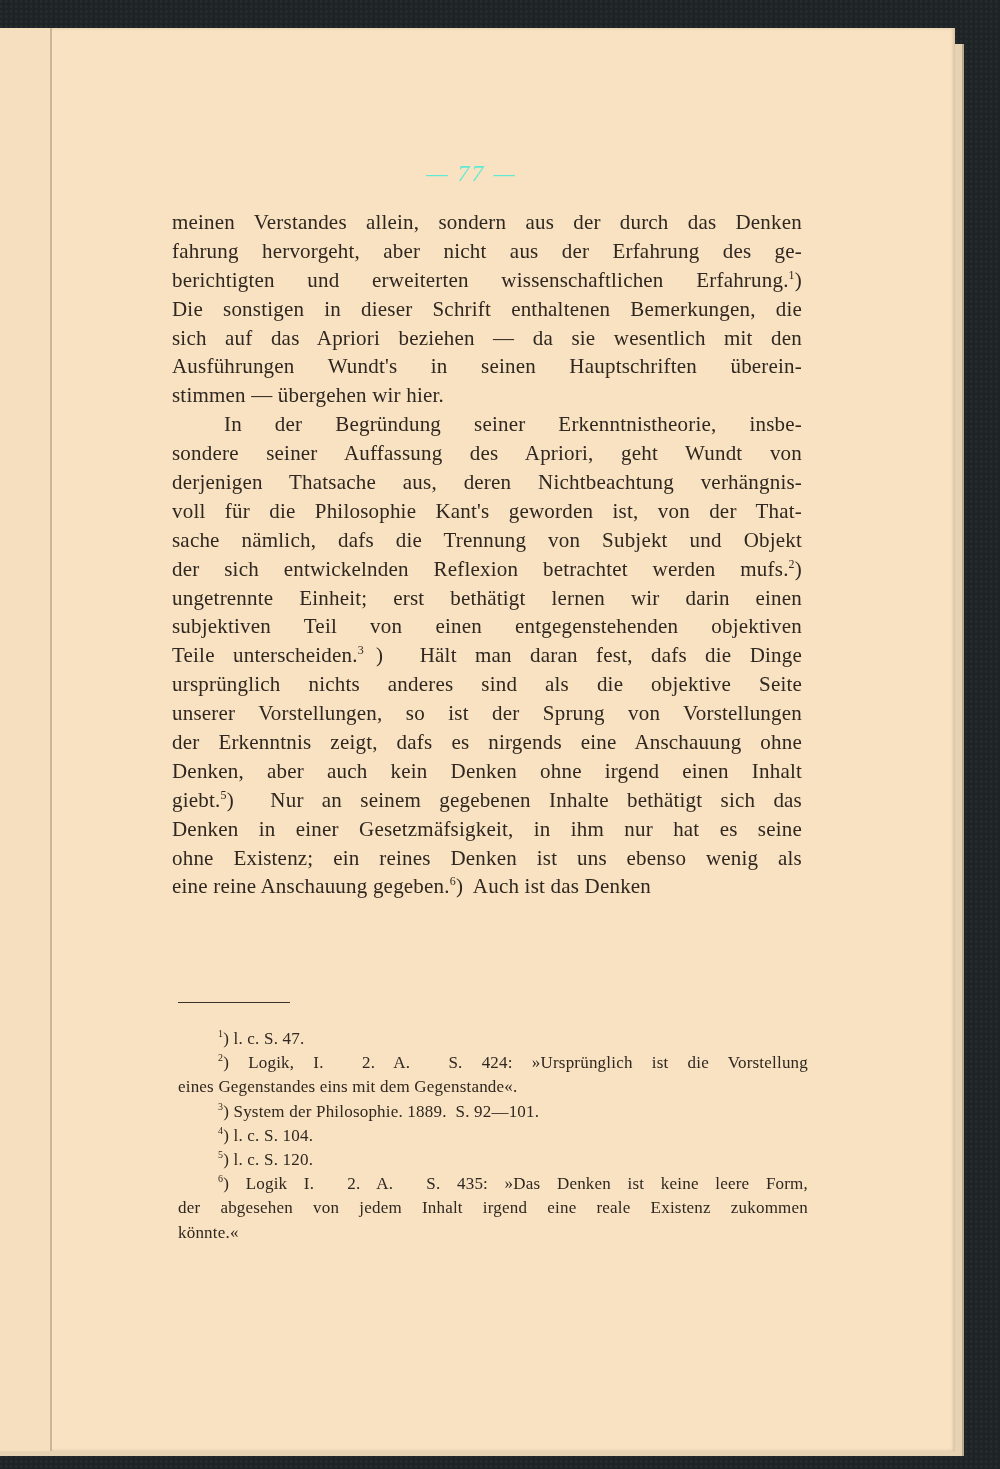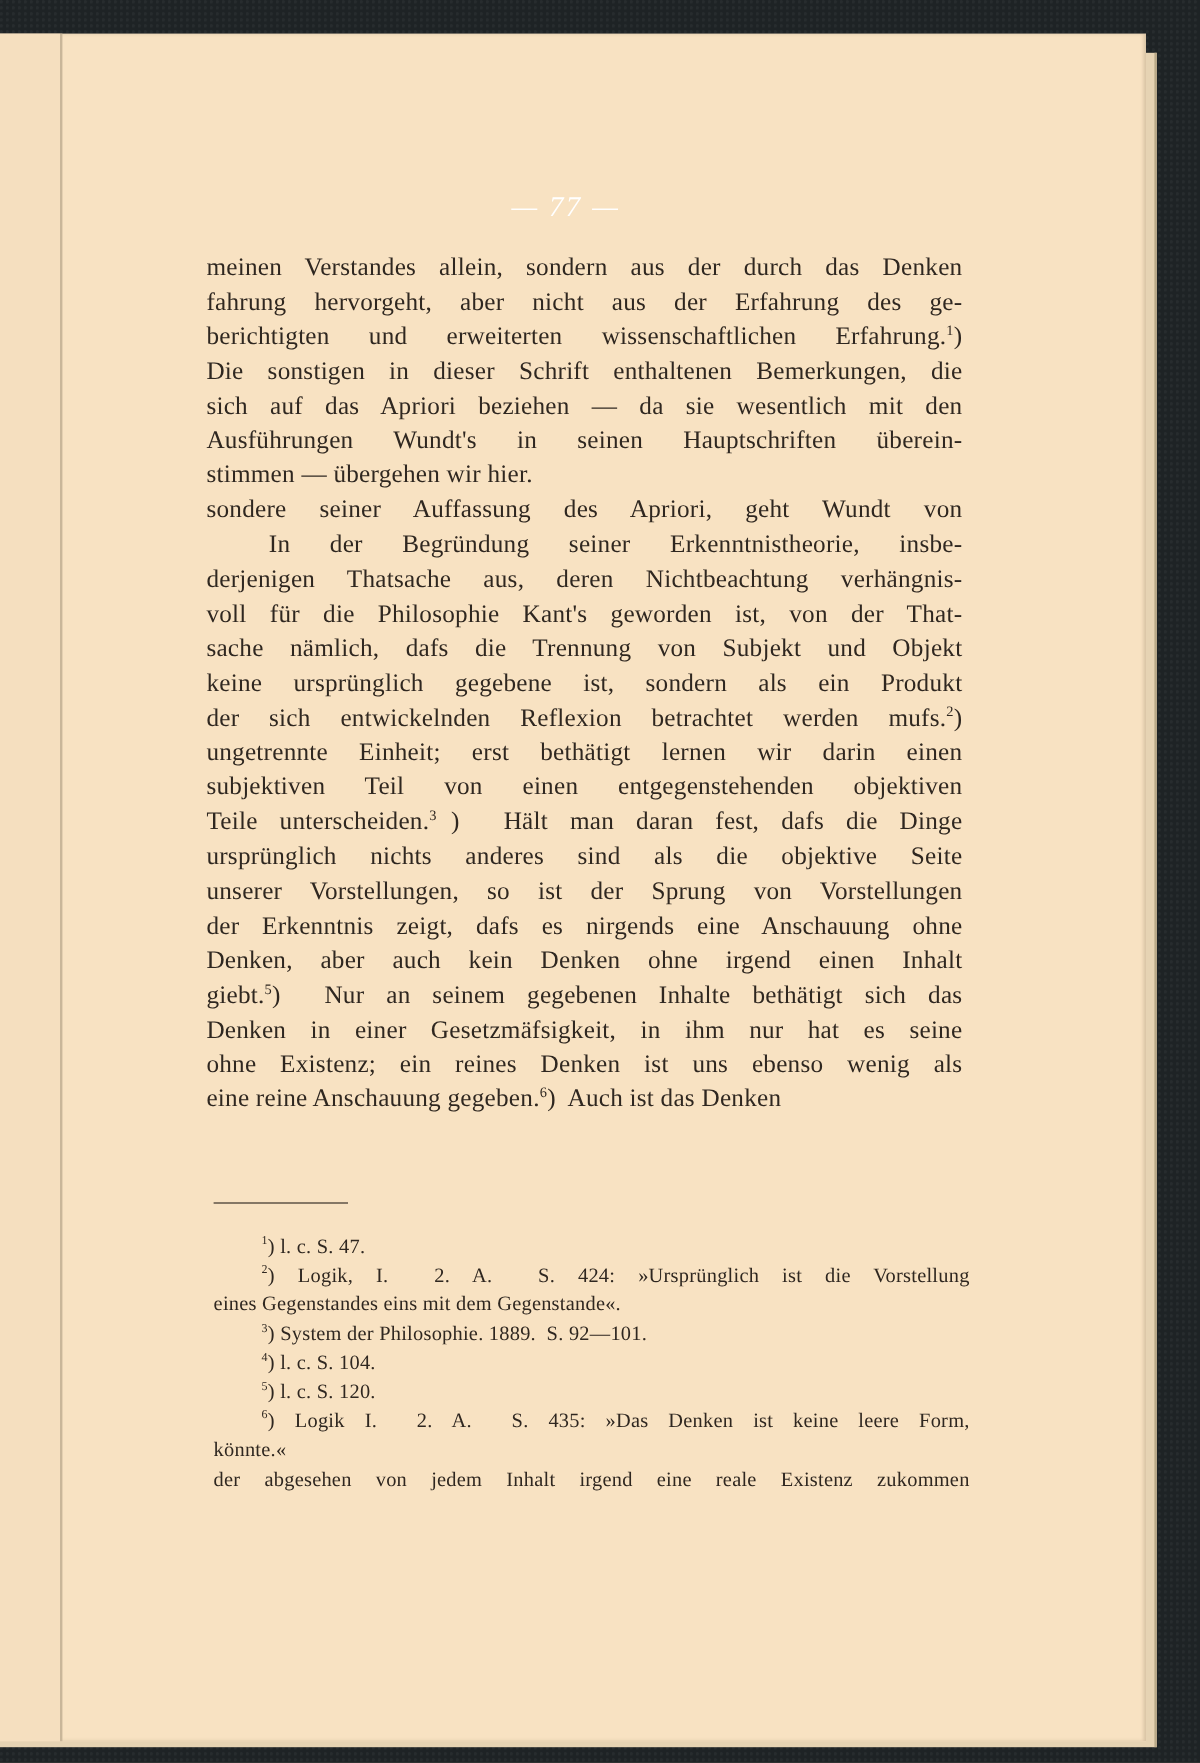--- a/index.html
+++ b/index.html
@@ -28,21 +28,21 @@
   .gutter-line {
     position: absolute; left: 50px; top: 28px; width: 2px; height: 1423px;
     background: #c9b699;
   }
   .left-leaf {
     position: absolute; left: 0; top: 28px; width: 50px; height: 1423px;
     background: #f5dfbf;
   }
   .page-number {
     position: absolute; left: 0; width: 955px; top: 160px;
-    text-align: center; font-size: 24px; color: #ffffff; letter-spacing: 2px;
+    text-align: center; font-size: 24px; color: #5eead4; letter-spacing: 2px;
     padding-left: 0;
   }
   .page-number span { display:inline-block; margin-left: -12px; font-style: italic; }
   .text-block {
     position: absolute; left: 172px; top: 208px; width: 630px;
     color: #2f2720; font-size: 21px; line-height: 28.9px;
     letter-spacing: 0.2px;
   }
   .line {
     display: block; white-space: nowrap;
@@ -77,26 +77,25 @@
 <div class="page-number"><span>— 77 —</span></div>
 
 <div class="text-block" id="main-text">
     <span class="line"><span>meinen Verstandes allein, sondern aus der durch das Denken</span></span>
     <span class="line"><span>fahrung hervorgeht, aber nicht aus der Erfahrung des ge-</span></span>
     <span class="line"><span>berichtigten und erweiterten wissenschaftlichen Erfahrung.</span><sup>1</sup><span style="white-space: pre;">)</span></span>
     <span class="line"><span>Die sonstigen in dieser Schrift enthaltenen Bemerkungen, die</span></span>
     <span class="line"><span>sich auf das Apriori beziehen — da sie wesentlich mit den</span></span>
     <span class="line"><span>Ausführungen Wundt's in seinen Hauptschriften überein-</span></span>
     <span class="line last"><span>stimmen — übergehen wir hier.</span></span>
+    <span class="line indent"><span>In der Begründung seiner Erkenntnistheorie, insbe-</span></span>
     <span class="line"><span>sondere seiner Auffassung des Apriori, geht Wundt von</span></span>
-    <span class="line indent"><span>In der Begründung seiner Erkenntnistheorie, insbe-</span></span>
     <span class="line"><span>derjenigen Thatsache aus, deren Nichtbeachtung verhängnis-</span></span>
     <span class="line"><span>voll für die Philosophie Kant's geworden ist, von der That-</span></span>
     <span class="line"><span>sache nämlich, dafs die Trennung von Subjekt und Objekt</span></span>
-    <span class="line"><span>keine ursprünglich gegebene ist, sondern als ein Produkt</span></span>
     <span class="line"><span>der sich entwickelnden Reflexion betrachtet werden mufs.</span><sup>2</sup><span style="white-space: pre;">)</span></span>
     <span class="line"><span>ungetrennte Einheit; erst bethätigt lernen wir darin einen</span></span>
     <span class="line"><span>subjektiven Teil von einen entgegenstehenden objektiven</span></span>
     <span class="line"><span>Teile unterscheiden.</span><sup>3</sup><span style="white-space: pre; margin-left: 12px;">)  Hält man daran fest, dafs die Dinge</span></span>
     <span class="line"><span>ursprünglich nichts anderes sind als die objektive Seite</span></span>
     <span class="line"><span>unserer Vorstellungen, so ist der Sprung von Vorstellungen</span></span>
     <span class="line"><span>der Erkenntnis zeigt, dafs es nirgends eine Anschauung ohne</span></span>
     <span class="line"><span>Denken, aber auch kein Denken ohne irgend einen Inhalt</span></span>
     <span class="line"><span>giebt.</span><sup>5</sup><span style="white-space: pre;">)  Nur an seinem gegebenen Inhalte bethätigt sich das</span></span>
     <span class="line"><span>Denken in einer Gesetzmäfsigkeit, in ihm nur hat es seine</span></span>
@@ -106,15 +105,15 @@
 
 <div class="fn-rule"></div>
 <div class="footnotes" id="footnotes">
     <span class="fn-line indent"><sup>1</sup><span style="white-space: pre;">) l. c. S. 47.</span></span>
     <span class="fn-line indent just"><sup>2</sup><span style="white-space: pre;">) Logik, I.  2. A.  S. 424: »Ursprünglich ist die Vorstellung</span></span>
     <span class="fn-line"><span style="white-space: pre;">eines Gegenstandes eins mit dem Gegenstande«.</span></span>
     <span class="fn-line indent"><sup>3</sup><span style="white-space: pre;">) System der Philosophie. 1889.  S. 92—101.</span></span>
     <span class="fn-line indent"><sup>4</sup><span style="white-space: pre;">) l. c. S. 104.</span></span>
     <span class="fn-line indent"><sup>5</sup><span style="white-space: pre;">) l. c. S. 120.</span></span>
     <span class="fn-line indent just"><sup>6</sup><span style="white-space: pre;">) Logik I.  2. A.  S. 435: »Das Denken ist keine leere Form,</span></span>
+    <span class="fn-line just"><span style="white-space: pre;">der abgesehen von jedem Inhalt irgend eine reale Existenz zukommen</span></span>
     <span class="fn-line"><span style="white-space: pre;">könnte.«</span></span>
-    <span class="fn-line just"><span style="white-space: pre;">der abgesehen von jedem Inhalt irgend eine reale Existenz zukommen</span></span>
   </div>
 
 </body></html>

